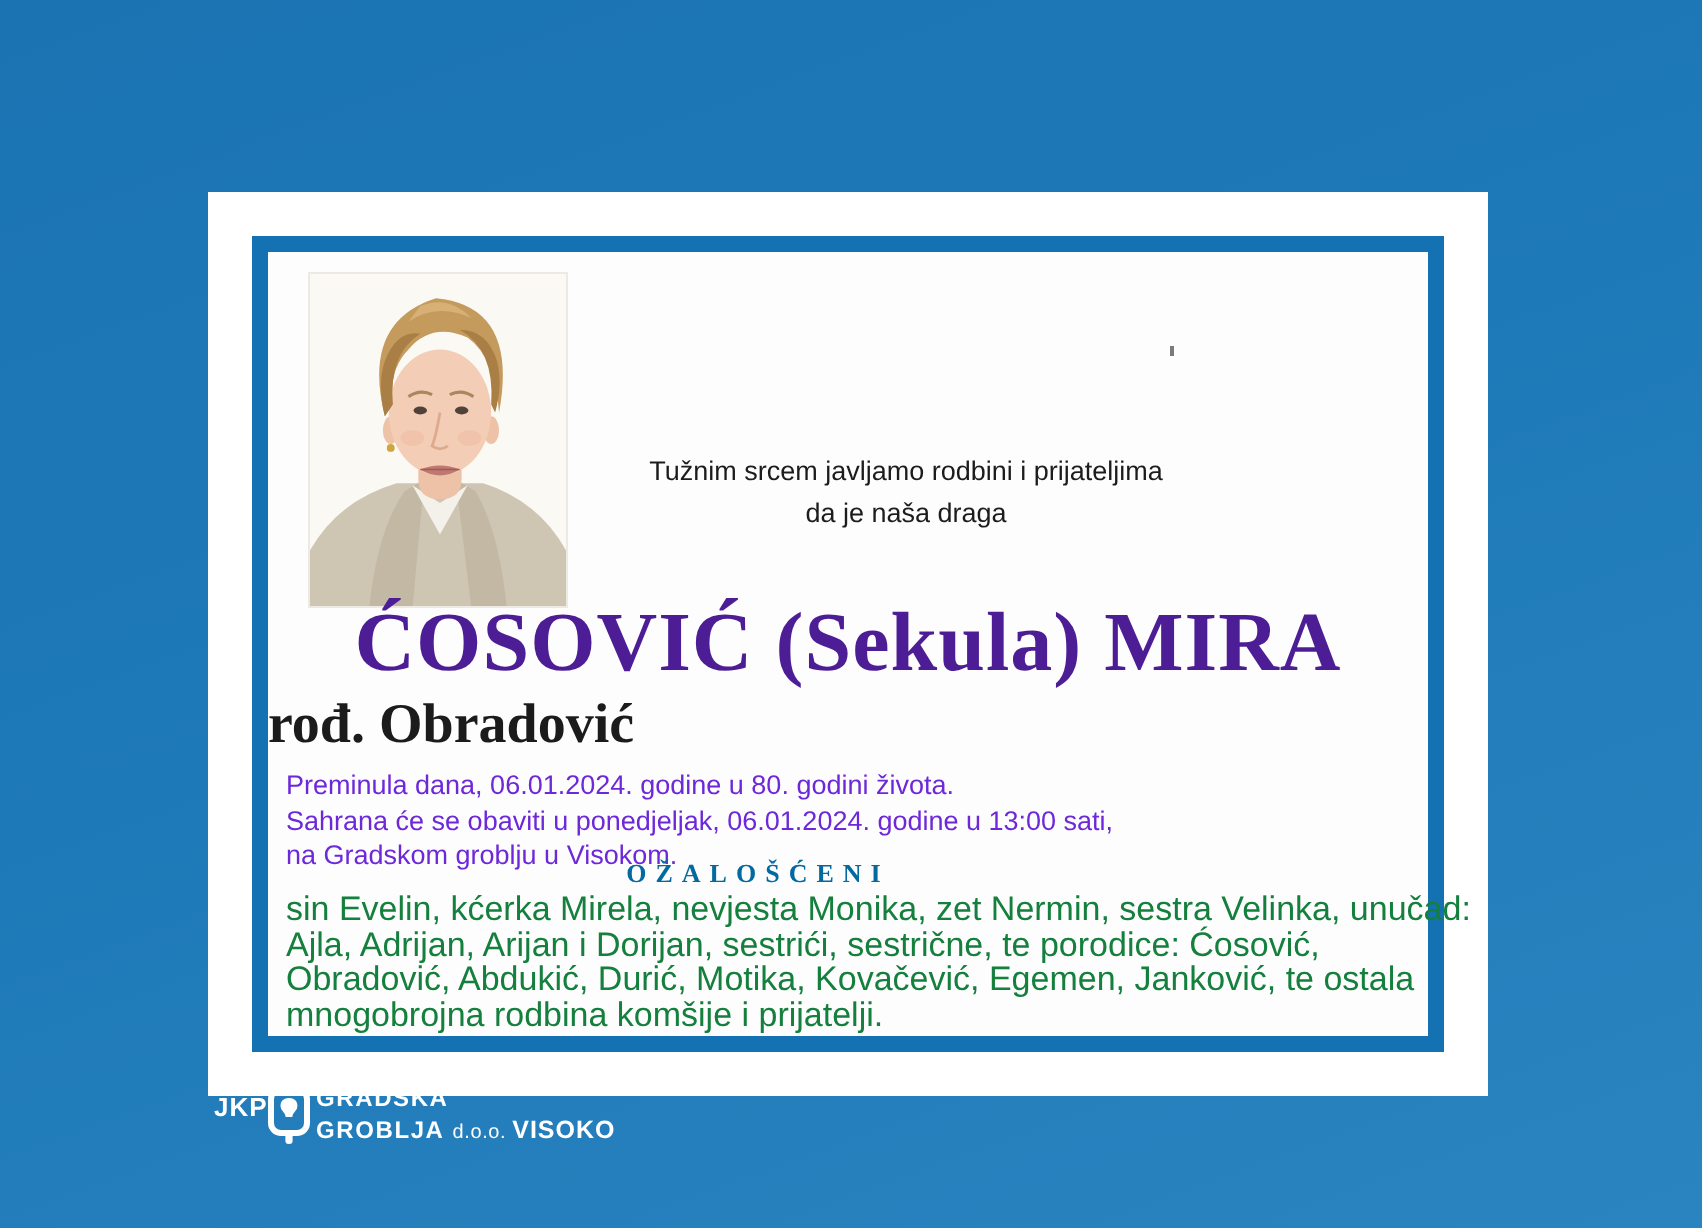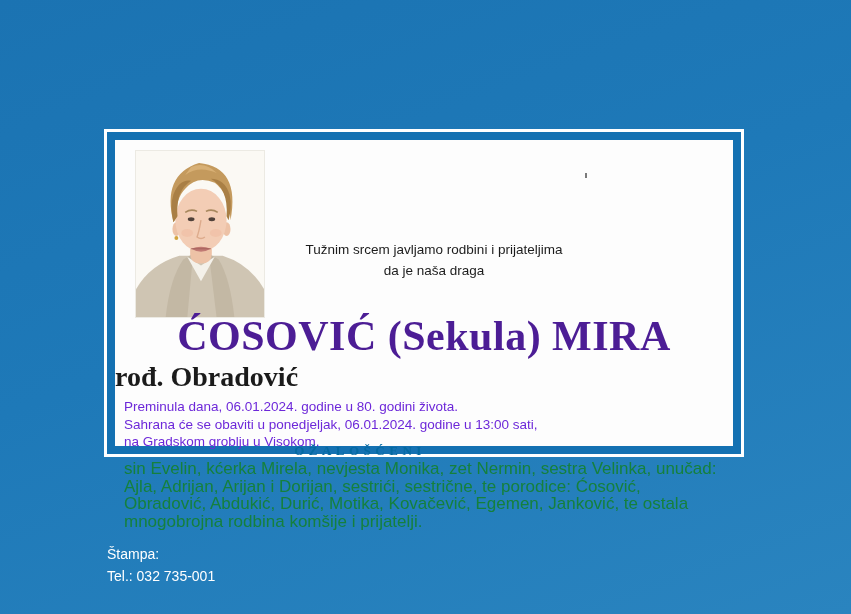--- a/index.html
+++ b/index.html
@@ -7,22 +7,22 @@
   body {
     width: 851px; height: 614px; overflow: hidden;
     font-family: "Liberation Sans", sans-serif;
     position: relative;
   }
   .page {
     position: absolute; left: 0; top: 0; width: 851px; height: 614px;
     background: linear-gradient(160deg, #1b73b2 0%, #1e79b8 45%, #2a84bf 100%);
   }
   .card-outer {
-    position: absolute; left: 104px; top: 96px; width: 640px; height: 328px;
-    background: #ffffff; padding: 3px; margin-top: 33px;
+    position: absolute; left: 104px; top: 96px; width: 640px; height: 452px;
+    background: #ffffff; padding: 22px;
   }
   .card-inner {
     position: relative; width: 100%; height: 100%;
     border: 8px solid #1471b2; background: #fdfdfd;
   }
   .photo {
     position: absolute; left: 20px; top: 10px; width: 130px; height: 168px;
     background: #fbf9f4; border: 1px solid #eceae3;
   }
   .photo svg { display: block; width: 100%; height: 100%; }
@@ -55,21 +55,21 @@
   }
   .mourners {
     position: absolute; left: 9px; top: 320px; width: 596px; margin: 0;
     color: #15803d; font-size: 17px; line-height: 17.6px;
   }
   .speck {
     position: absolute; left: 585px; top: 173px; width: 2px; height: 5px;
     background: #5a5a5a; opacity: 0.8;
   }
   .footer {
-    position: absolute; left: 107px; top: 546px; width: 260px;
+    position: absolute; left: 107px; top: 524px; width: 260px;
     color: #ffffff;
   }
   .stampa { font-size: 14px; line-height: 16px; }
   .logo-row {
     position: relative; margin-top: 3px; height: 30px;
   }
   .jkp {
     position: absolute; left: 0; top: 3px;
     font-weight: bold; font-size: 13px; letter-spacing: 0.5px;
   }
@@ -153,17 +153,30 @@
       <p class="mourners">sin Evelin, kćerka Mirela, nevjesta Monika, zet Nermin, sestra Velinka, unučad: Ajla, Adrijan, Arijan i Dorijan, sestrići, sestrične, te porodice: Ćosović, Obradović, Abdukić, Durić, Motika, Kovačević, Egemen, Janković, te ostala mnogobrojna rodbina komšije i prijatelji.</p>
 
     </div>
   </div>
 
   <div class="speck"></div>
 
   <div class="footer">
     <div class="stampa">Štampa:</div>
 
+    <div class="logo-row">
+      <span class="jkp">JKP</span>
+      <span class="logo-icon">
+        <svg viewBox="0 0 21 30" xmlns="http://www.w3.org/2000/svg">
+          <rect x="1.5" y="1.5" width="18" height="22" rx="5" fill="none" stroke="#ffffff" stroke-width="3"></rect>
+          <path d="M10.5,6 C13.6,6 15.2,8.2 14.6,10.8 C14.2,12.8 12.2,13.4 12.2,15.5 L8.8,15.5 C8.8,13.4 6.8,12.8 6.4,10.8 C5.8,8.2 7.4,6 10.5,6 Z" fill="#ffffff"></path>
+          <rect x="8.7" y="23" width="3.6" height="6" rx="1.6" fill="#ffffff"></rect>
+        </svg>
+      </span>
+      <span class="company-names">
+        <span class="company-line1">GRADSKA</span>
+        <span class="company-line2">GROBLJA</span><span class="doo">d.o.o.</span><span class="city">VISOKO</span>
+      </span>
+    </div>
 
-    <div class="phone">Tel.: 032 735-001</div>
   </div>
 
 </div>
 
 </body></html>

